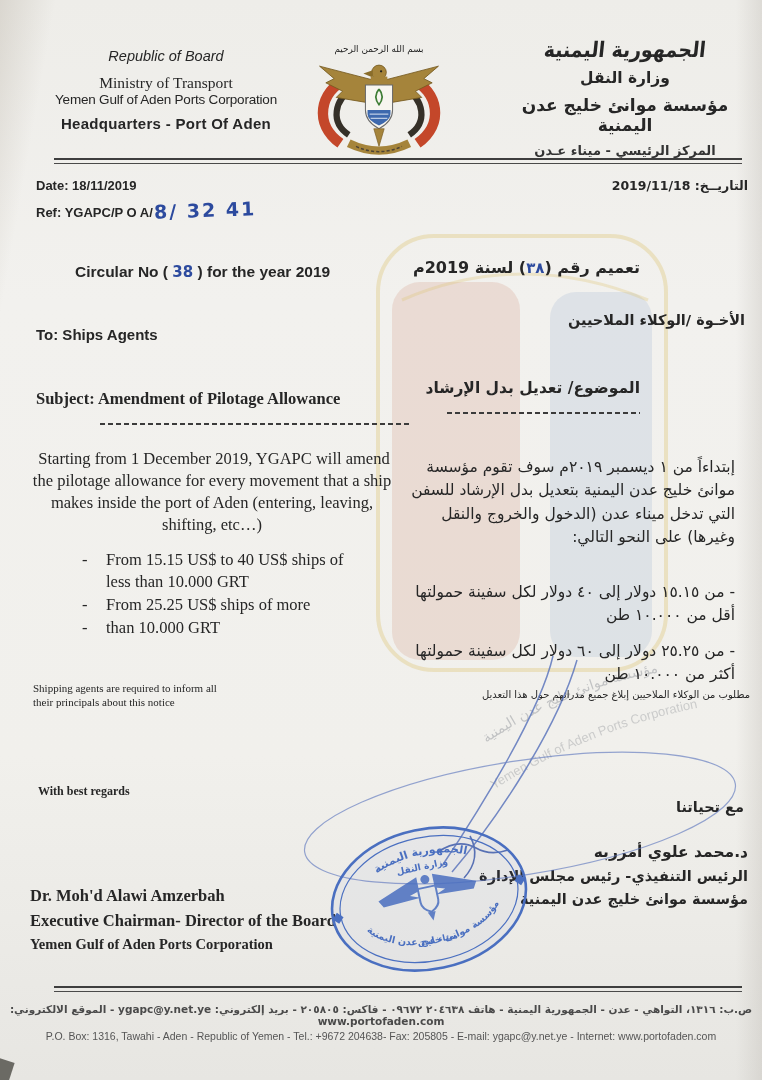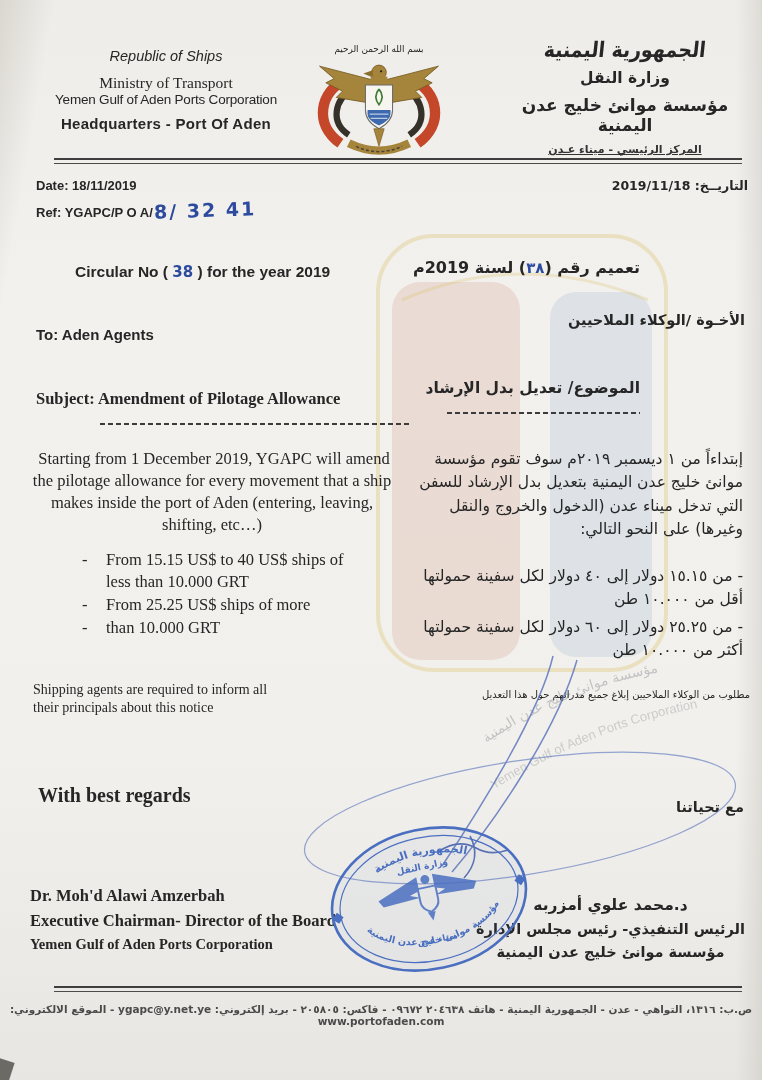--- a/index.html
+++ b/index.html
@@ -16,21 +16,21 @@
   .lh-left{left:45px;top:48px;width:242px;text-align:center;}
   .lh-left .l1{font-family:"Liberation Sans",sans-serif;font-style:italic;font-size:14.5px;margin-bottom:10px;}
   .lh-left .l2{font-size:15.5px;}
   .lh-left .l3{font-family:"Liberation Sans",sans-serif;font-size:13.5px;margin-bottom:8px;letter-spacing:-.2px;}
   .lh-left .l4{font-family:"Liberation Sans",sans-serif;font-weight:bold;font-size:15px;letter-spacing:.3px;}
   .lh-emblem{left:300px;top:14px;width:158px;height:146px;}
   .lh-right{right:22px;top:38px;width:230px;text-align:center;}
   .lh-right .r1{font-weight:bold;font-size:19px;transform:skewX(-6deg) scaleY(1.12);margin-bottom:9px;}
   .lh-right .r2{font-weight:bold;font-size:15.5px;margin-bottom:8px;}
   .lh-right .r3{font-weight:bold;font-size:17px;margin-bottom:8px;}
-  .lh-right .r4{font-weight:bold;font-size:11px;color:#333;text-decoration:underline;}
+  .lh-right .r4{font-weight:bold;font-size:13px;color:#333;}
 
   .rule{left:54px;right:20px;height:3px;border-top:2.5px solid #3e3e3e;border-bottom:1px solid #4a4a4a;}
   .rule-top{top:158px;}
   .rule-bottom{top:986px;}
 
   
   .meta-en{left:36px;top:176px;font-family:"Liberation Sans",sans-serif;font-weight:bold;font-size:13px;line-height:1.55;}
   .meta-ar{right:14px;top:176px;font-weight:bold;font-size:12.5px;text-align:right;line-height:1.6;}
   .hw{color:#2c4a9e;font-family:"DejaVu Sans",sans-serif;font-weight:600;display:inline-block;}
   .hw-en{font-size:19px;transform:rotate(-2deg);letter-spacing:2px;margin-left:1px;}
@@ -50,35 +50,35 @@
   .dash-ar{right:122px;top:412px;width:193px;}
 
   
   .body-en{left:30px;top:448px;width:364px;font-size:16.5px;line-height:1.33;}
   .body-en p{margin:0;text-indent:4px;text-align:center;}
   .bullets{margin-top:13px;}
   .b{display:flex;margin:1px 0 1px 52px;}
   .b .m{width:24px;flex:none;}
   .b .t{width:256px;}
   .body-ar{left:395px;top:444px;width:352px;font-size:15.5px;line-height:1.5;text-align:right;}
-  .body-ar p{margin:4px;text-align:right;}
+  .body-ar p{margin:12px;text-align:right;}
   .body-ar .arb{margin-top:0;}
   .body-ar .gap{height:20px;}
 
-  .note-en{left:33px;top:681px;width:330px;font-size:14px;line-height:1.3;}
+  .note-en{left:33px;top:681px;width:330px;font-size:11px;line-height:1.3;}
   .note-ar{right:12px;top:687px;width:322px;font-size:10px;line-height:1.6;margin-left:28px;}
 
-  .reg-en{left:38px;top:784px;font-weight:bold;font-size:20px;}
+  .reg-en{left:38px;top:784px;font-weight:bold;font-size:12px;}
   .reg-ar{right:18px;top:799px;font-weight:bold;font-size:14.5px;}
 
   .sig-en{left:30px;top:886px;width:362px;font-weight:bold;}
   .sig-en .s1{font-size:16.5px;margin-bottom:5px;}
   .sig-en .s2{font-size:16.5px;margin-bottom:5px;}
   .sig-en .s3{font-size:14.5px;}
-  .sig-ar{right:14px;top:896px;width:275px;text-align:center;font-weight:bold;margin-left:35px;}
+  .sig-ar{right:14px;top:843px;width:275px;text-align:right;font-weight:bold;margin-left:35px;}
   .sig-ar div{margin-bottom:7px;}
   .sig-ar .s1{font-size:15.5px;}
   .sig-ar .s2{font-size:14.5px;}
   .sig-ar .s3{font-size:14.5px;}
 
   .foot-ar{left:0;right:0;top:1003px;text-align:center;font-weight:bold;font-size:10.5px;color:#4a4a4a;}
   .foot-en{left:0;right:0;top:1030px;text-align:center;font-family:"Liberation Sans",sans-serif;font-size:10.5px;color:#555;}
 
   .corner-mark{left:-5px;top:1060px;width:16px;height:26px;background:#55534e;transform:rotate(18deg);opacity:.85;}
   svg.layer{position:absolute;left:0;top:0;pointer-events:none;}
@@ -99,21 +99,21 @@
     </defs>
     <text font-family="DejaVu Sans, sans-serif" font-size="14" fill="#9b9ea3" opacity="0.55">
       <textPath href="#wm1" startOffset="50%" text-anchor="middle">مؤسسة موانئ خليج عدن اليمنية</textPath>
     </text>
     <text font-family="Liberation Sans, sans-serif" font-size="13" fill="#a6a8ab" opacity="0.5">
       <textPath href="#wm2" startOffset="50%" text-anchor="middle">Yemen Gulf of Aden Ports Corporation</textPath>
     </text>
   </svg>
 
   <div class="abs lh-left">
-    <div class="l1">Republic of Ships</div>
+    <div class="l1">Republic of Board</div>
     <div class="l2">Ministry of Transport</div>
     <div class="l3">Yemen Gulf of Aden Ports Corporation</div>
     <div class="l4">Headquarters - Port Of Aden</div>
   </div>
 
   <div class="abs lh-emblem">
     <svg width="158" height="146" viewBox="0 0 150 140">
       <text x="75" y="36" text-anchor="middle" font-family="DejaVu Sans, sans-serif" font-size="8.5" fill="#1d1d1d">بسم الله الرحمن الرحيم</text>
 
       <path d="M 44,62 C 18,74 12,106 38,124" fill="none" stroke="#c4472a" stroke-width="10"></path>
@@ -157,21 +157,21 @@
     <div>التاريــخ: 2019/11/18</div>
   </div>
 
   <div class="abs circ-en">
     <span>Circular No ( </span><span class="hw-num">38</span><span> ) for the year 2019</span>
   </div>
   <div class="abs circ-ar ar">
     <span>تعميم رقم (</span><span class="hw-num">٣٨</span><span>) لسنة 2019م</span>
   </div>
 
-  <div class="abs to-en">To: Aden Agents</div>
+  <div class="abs to-en">To: Ships Agents</div>
   <div class="abs to-ar ar">الأخـوة /الوكلاء الملاحيين</div>
 
   <div class="abs subj-en">Subject: Amendment of Pilotage Allowance</div>
   <div class="abs dashes dash-en"></div>
   <div class="abs subj-ar ar">الموضوع/ تعديل بدل الإرشاد</div>
   <div class="abs dashes dash-ar"></div>
 
   <div class="abs body-en">
     <p>Starting from 1 December 2019, YGAPC will amend the pilotage allowance for every movement that a ship makes inside the port of Aden (entering, leaving, shifting, etc…)</p>
     <div class="bullets">
@@ -252,15 +252,16 @@
       </g>
       <text font-family="DejaVu Sans, sans-serif" font-size="9.5" font-weight="bold" fill="#4a6fc0">
         <textPath href="#stBot" startOffset="50%" text-anchor="middle">مؤسسة موانئ خليج عدن اليمنية</textPath>
       </text>
       <text x="0" y="44" text-anchor="middle" font-family="DejaVu Sans, sans-serif" font-size="8.5" font-weight="bold" fill="#4a6fc0">ميناء عدن</text>
     </g>
   </svg>
 
   <div class="abs rule rule-bottom"></div>
   <div class="abs foot-ar ar">ص.ب: ١٣١٦، التواهي - عدن - الجمهورية اليمنية - هاتف ٢٠٤٦٣٨ ٠٩٦٧٢ - فاكس: ٢٠٥٨٠٥ - بريد إلكتروني: ygapc@y.net.ye - الموقع الالكتروني: www.portofaden.com</div>
+  <div class="abs foot-en">P.O. Box: 1316, Tawahi - Aden - Republic of Yemen - Tel.: +9672 204638- Fax: 205805 - E-mail: ygapc@y.net.ye - Internet: www.portofaden.com</div>
 
   <div class="abs corner-mark"></div>
 </div>
 
 </body></html>

